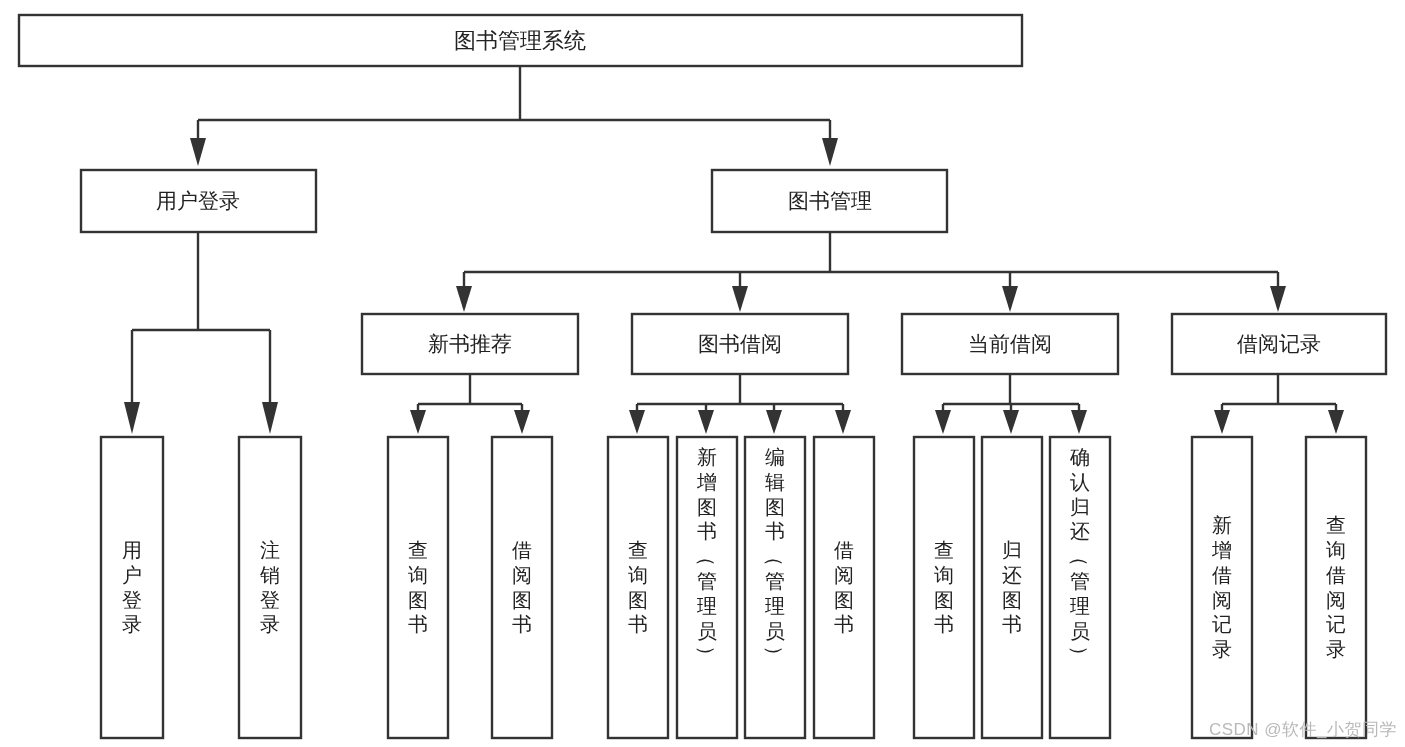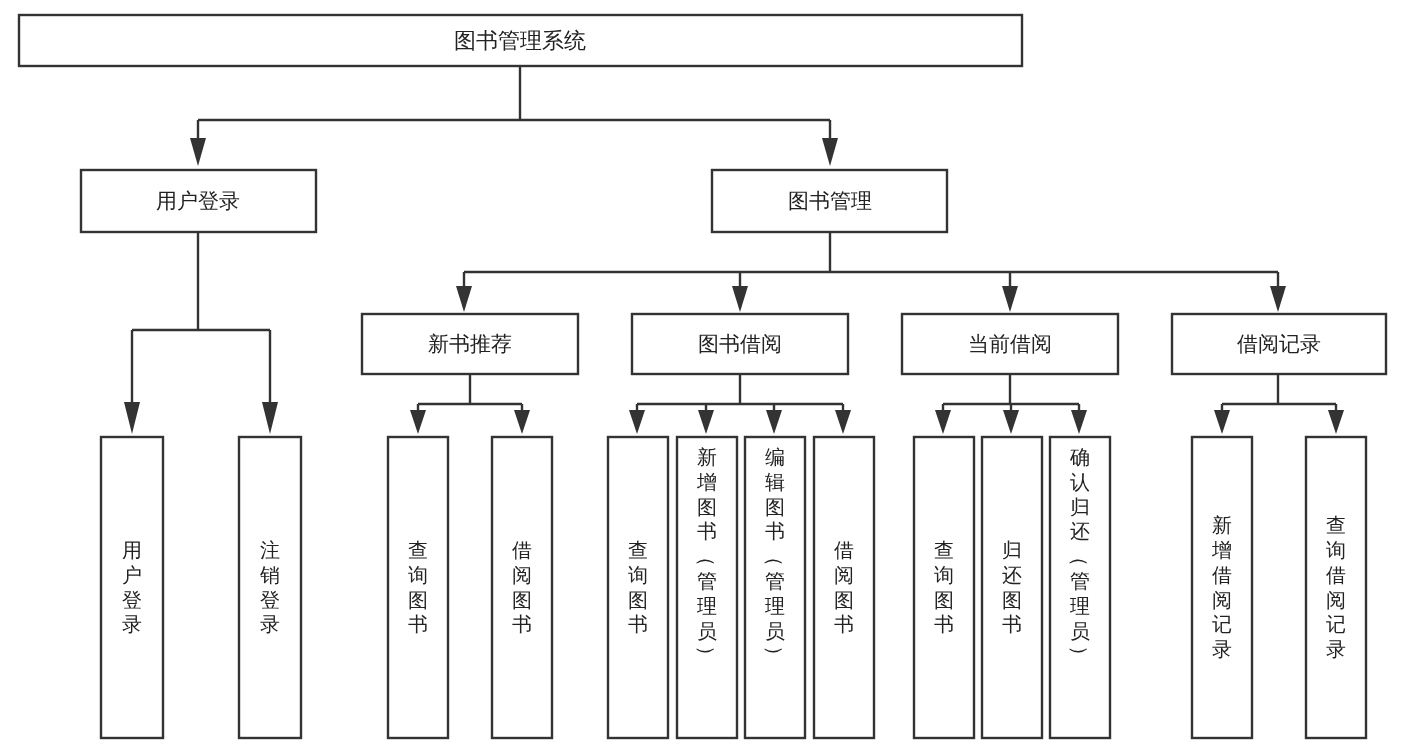--- a/index.html
+++ b/index.html
@@ -254,13 +254,14 @@
   <div class="leaf-label" style="left:745px; top:437px; width:60px; height:301px; justify-content:flex-start; padding-top:8px; box-sizing:border-box;"><span>编</span><span>辑</span><span>图</span><span>书</span><span class="paren" style="transform: rotate(90deg);">（</span><span>管</span><span>理</span><span>员</span><span class="paren" style="transform: rotate(90deg);">）</span></div>
   <div class="leaf-label" style="left:814px; top:437px; width:60px; height:301px;"><span>借</span><span>阅</span><span>图</span><span>书</span></div>
 
   <div class="leaf-label" style="left:914px; top:437px; width:60px; height:301px;"><span>查</span><span>询</span><span>图</span><span>书</span></div>
   <div class="leaf-label" style="left:982px; top:437px; width:60px; height:301px;"><span>归</span><span>还</span><span>图</span><span>书</span></div>
   <div class="leaf-label" style="left:1050px; top:437px; width:60px; height:301px; justify-content:flex-start; padding-top:8px; box-sizing:border-box;"><span>确</span><span>认</span><span>归</span><span>还</span><span class="paren" style="transform: rotate(90deg);">（</span><span>管</span><span>理</span><span>员</span><span class="paren" style="transform: rotate(90deg);">）</span></div>
 
   <div class="leaf-label" style="left:1192px; top:437px; width:60px; height:301px;"><span>新</span><span>增</span><span>借</span><span>阅</span><span>记</span><span>录</span></div>
   <div class="leaf-label" style="left:1306px; top:437px; width:60px; height:301px;"><span>查</span><span>询</span><span>借</span><span>阅</span><span>记</span><span>录</span></div>
 
+  <div class="watermark">CSDN @软件_小贺同学</div>
 </div>
 
 </body></html>

